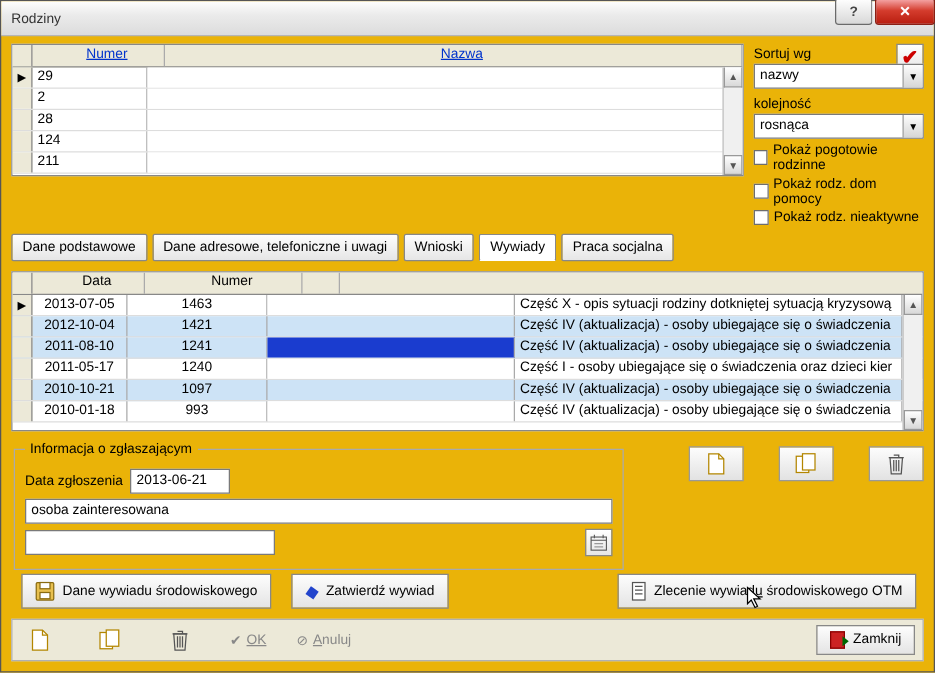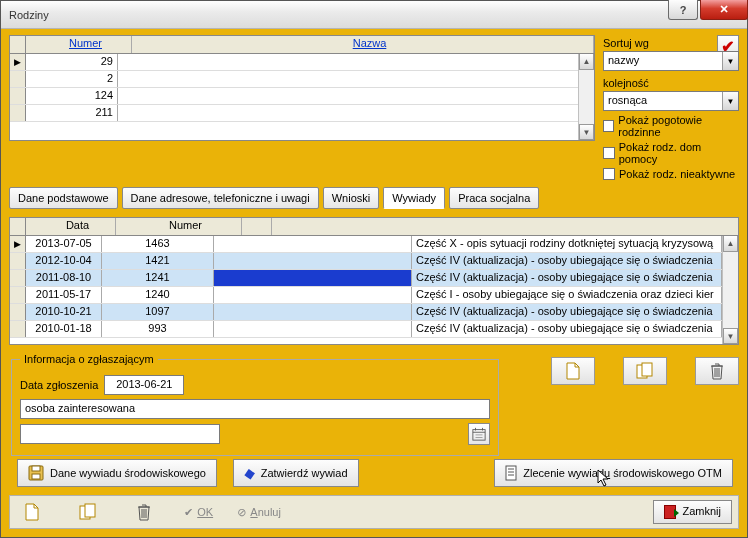--- a/index.html
+++ b/index.html
@@ -65,21 +65,21 @@
     overflow: hidden;
     white-space: nowrap;
   }
   .gh .sel, .gr .sel {
     width: 16px; border-right: 1px solid #888; background: #ece9d8;
     display: flex; align-items: center; justify-content: center;
   }
   .gh .cell { text-align: center; }
   .gh .cell a { color: #0033cc; text-decoration: underline; }
   .gr { display: flex; height: 17px; border-bottom: 1px solid #ddd; }
-  .gr .cell { text-align: right; }
+  .gr .cell { text-align: left; }
   .gr .cell.name { text-align: left; background: #fff; }
   .topgrid .c-num { width: 92px; }
   .topgrid .c-name { flex: 1; }
   .scroll-v {
     position: absolute; right: 0; top: 18px; bottom: 0; width: 16px;
     background: #f0f0f0; border-left: 1px solid #c0c0c0;
   }
   .scroll-v .btn { height: 16px; background: linear-gradient(#fff,#d8d8d8); border: 1px solid #999; display:flex;align-items:center;justify-content:center;font-size:8px;color:#555;}
   .scroll-v .btn.up{border-top:none;}
   .scroll-v .btn.dn{position:absolute;bottom:0;left:0;right:0;}
@@ -128,21 +128,21 @@
   .midgrid .gr.hl .cell { background:transparent; }
   .midgrid .gr.selected .c-prac { background:#1a3ccf; color:#fff; }
 
   .info-area { display:flex; gap:10px; margin-top:8px; }
   fieldset.info {
     border:1px solid #aaa; padding: 6px 8px 10px 8px; width: 520px;
   }
   fieldset.info legend { padding: 0 4px; }
   .info .row { display:flex; align-items:center; gap:6px; margin:4px 0;}
   .input { border:1px solid #7a7a7a; background:#fff; padding:2px 4px; height:20px; }
-  .input.date{ width:80px; text-align:center;}
+  .input.date{ width:80px; text-align:left;}
   .wniosek-row { display:flex; align-items:center; gap:6px; margin-top:4px;}
   .wniosek-field { flex:1; border:1px solid #7a7a7a; background:#fff; height:20px;}
   .blank-wrap { display:flex; gap:6px; margin-top:4px; align-items:center;}
   .blank-field { width:200px; background:#fff; border:1px solid #7a7a7a; height:20px;}
   .date-btn { width:22px; height:22px; border:1px solid #888; background:linear-gradient(#fff,#e6e6e6); display:flex;align-items:center;justify-content:center;}
   .date-btn svg{width:14px;height:14px;}
 
   .iconbar { display:flex; gap:28px; margin-left:40px; margin-top:4px;}
   .iconbtn {
     width:44px; height:28px; border:1px solid #999; background:linear-gradient(#fdfdfd,#e2e2e2);
@@ -202,20 +202,25 @@
             <div class="gr">
               <div class="sel">
                 <span class="marker">▶</span>
               </div>
     <div class="cell c-num">29</div>
     <div class="cell c-name name"></div>
             </div>
             <div class="gr">
               <div class="sel"></div>
     <div class="cell c-num">2</div>
+    <div class="cell c-name name"></div>
+            </div>
+            <div class="gr">
+              <div class="sel"></div>
+    <div class="cell c-num">28</div>
     <div class="cell c-name name"></div>
             </div>
             <div class="gr">
               <div class="sel"></div>
     <div class="cell c-num">124</div>
     <div class="cell c-name name"></div>
             </div>
             <div class="gr">
               <div class="sel"></div>
     <div class="cell c-num">211</div>

